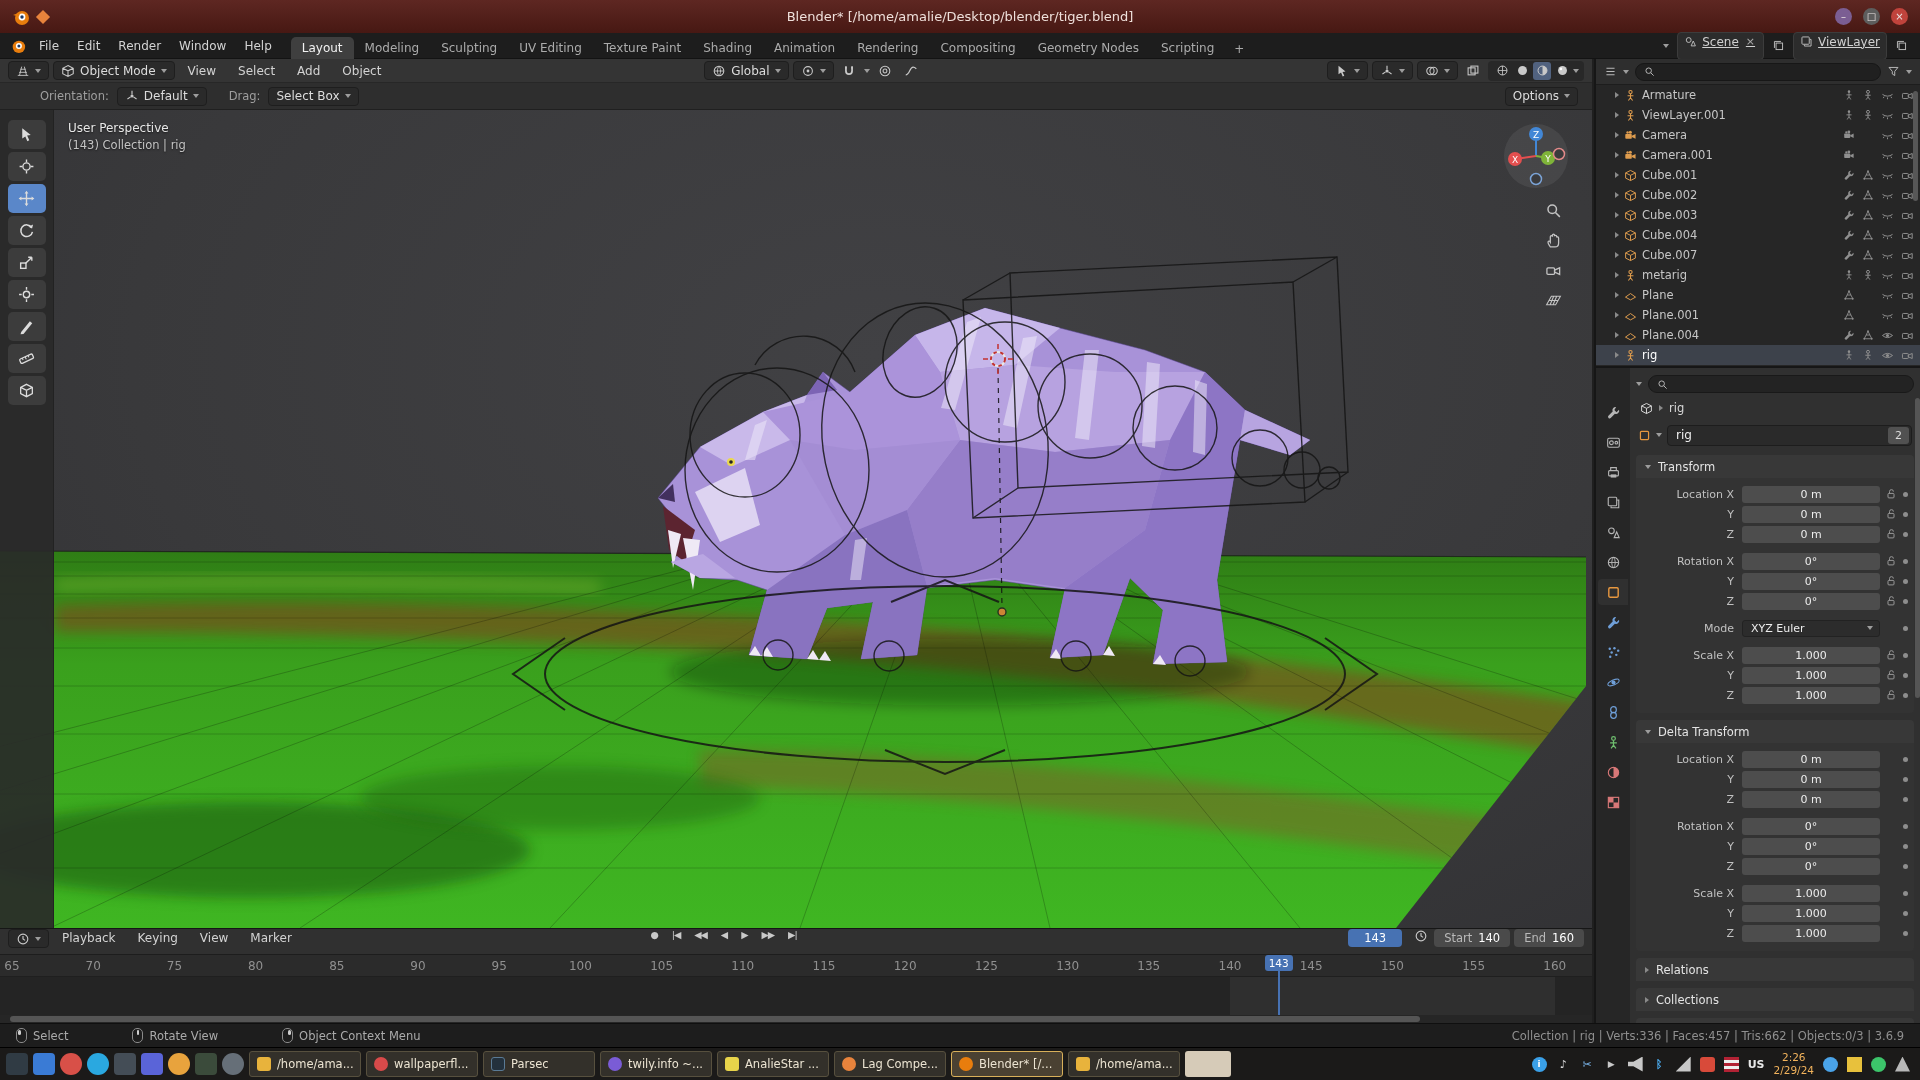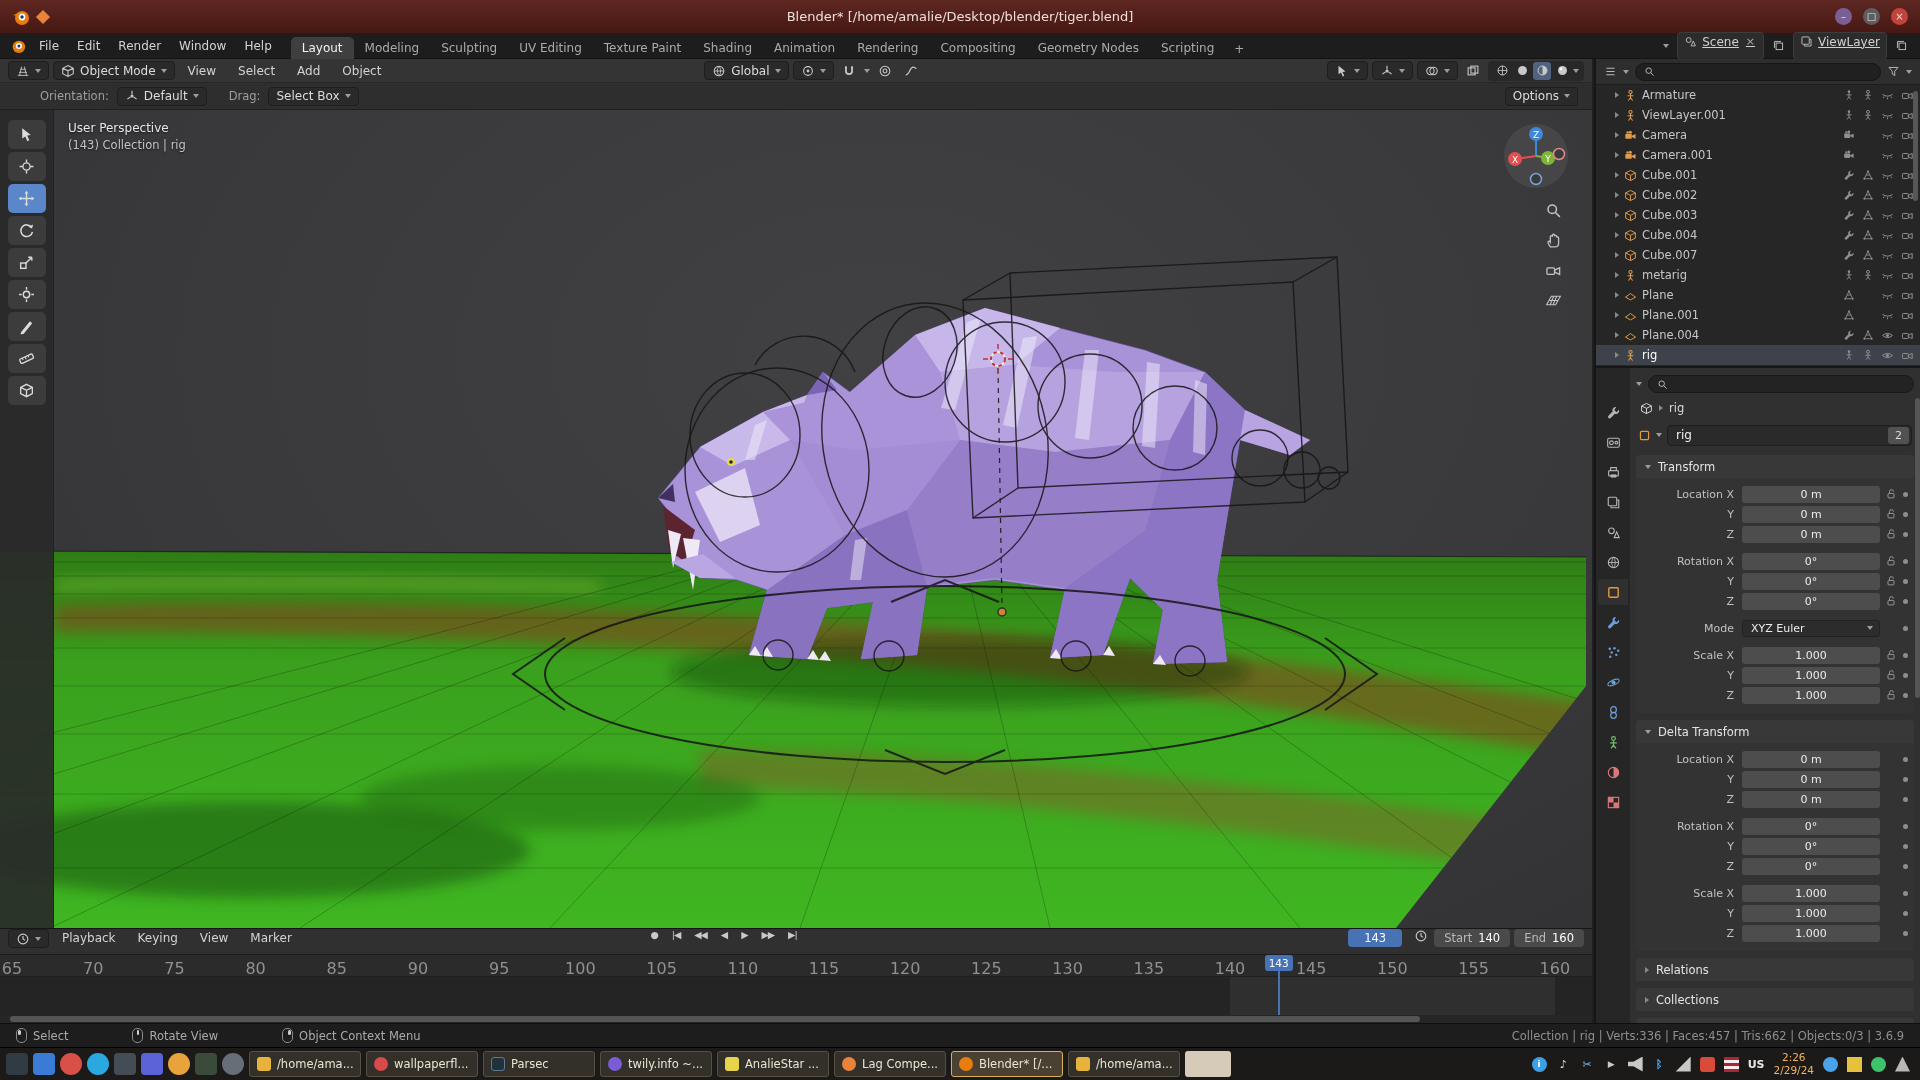--- a/index.html
+++ b/index.html
@@ -109,21 +109,21 @@
 
   
   #timeline{position:absolute;left:0;top:928px;width:1592px;height:95px;background:#262626;border-top:1px solid #161616;}
   #tl-header{display:flex;align-items:flex-start;gap:4px;height:26px;background:#303030;border-bottom:1px solid #1d1d1d;padding:0 8px;}
   .tr-btn{color:#c9c9c9;font-size:9.5px;padding:0 5px;letter-spacing:-1px;flex:none;}
   .tl-frame{background:#4772b3;color:#fff;border-radius:4px;padding:2px 16px;font-size:11.5px;}
   .tl-se{background:#4a4a4a;border-radius:4px;padding:2px 10px;display:flex;gap:6px;font-size:11.5px;align-items:center;}
   .tl-se .lab{color:#b9b9b9;} .tl-se .val{color:#fff;}
   #tl-body{position:relative;height:69px;}
   #tl-ruler{position:relative;height:22px;background:#2b2b2b;border-bottom:1px solid #1f1f1f;overflow:hidden;}
-  .tick{position:absolute;top:4px;transform:translateX(-50%);font-size:16px;color:#909090;}
+  .tick{position:absolute;top:4px;transform:translateX(-50%);font-size:12px;color:#909090;}
   #tl-track{position:relative;height:38px;background:#242424;overflow:hidden;}
   #tl-range{position:absolute;top:0;bottom:0;background:rgba(255,255,255,.05);}
   #playhead{position:absolute;top:0;height:60px;width:28px;pointer-events:auto;}
   #playhead .ph-line{position:absolute;left:13px;top:0;bottom:0;width:2px;background:#4772b3;}
   #playhead .ph-label{position:absolute;left:0;top:0;width:28px;height:16px;background:#4772b3;border-radius:3px;color:#fff;
                       font-size:10.5px;display:flex;align-items:center;justify-content:center;}
   #tl-hscroll{position:absolute;left:10px;bottom:2px;height:6px;width:1410px;background:#555;border-radius:3px;}
 
   
   #statusbar{position:absolute;left:0;top:1023px;width:1920px;height:24px;background:#1d1d1d;border-top:1px solid #0f0f0f;

